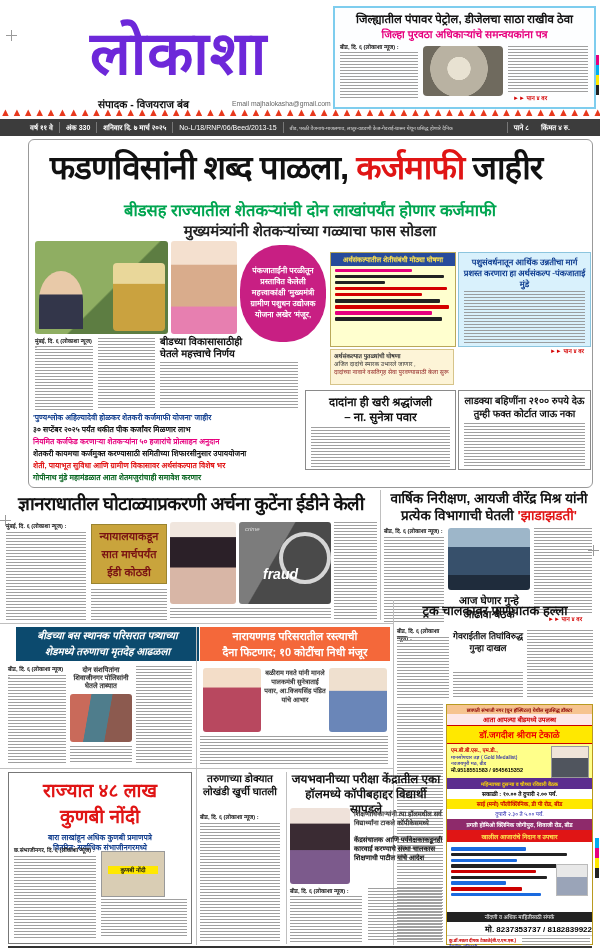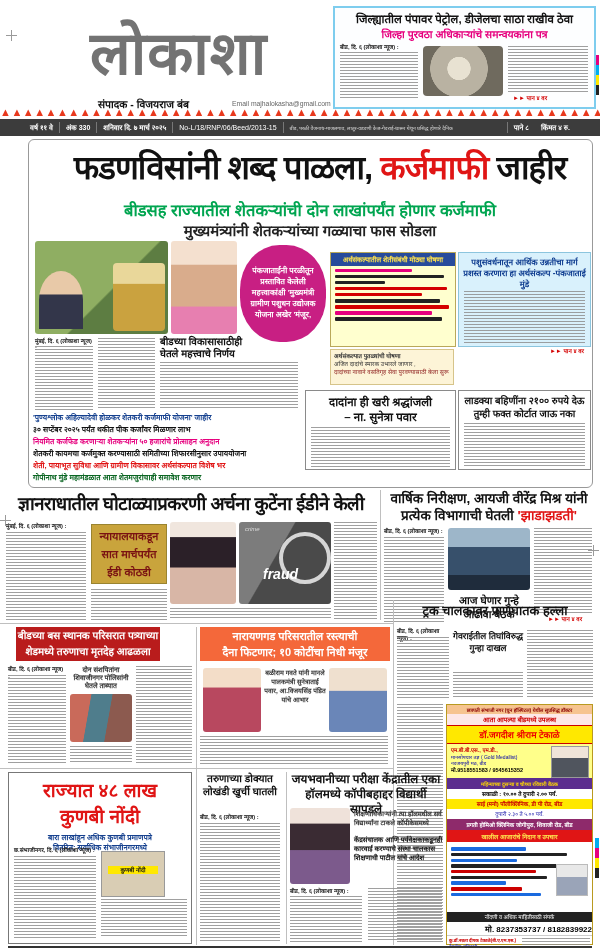--- a/index.html
+++ b/index.html
@@ -37,21 +37,21 @@
       <div style="height:10px;background:#ffe800"></div>
       <div style="height:10px;background:#222"></div>
   </div>
   <div class="abs" style="left:595px;top:838px;width:4px;height:40px;">
     <div style="height:10px;background:#00aeef"></div>
       <div style="height:10px;background:#e6007e"></div>
       <div style="height:10px;background:#ffe800"></div>
       <div style="height:10px;background:#222"></div>
   </div>
 
-  <div class="abs x" style="left:90px;top:14px;width:310px;height:80px;font-size:60px;line-height:80px;color:#737373;letter-spacing:1px;">लोकाशा</div>
+  <div class="abs x" style="left:90px;top:14px;width:310px;height:80px;font-size:60px;line-height:80px;color:#6d28d9;letter-spacing:1px;">लोकाशा</div>
   <div class="abs b" style="left:98px;top:97px;width:140px;font-size:10.5px;color:#111;">संपादक - विजयराज बंब</div>
   <div class="abs" style="left:232px;top:100px;width:115px;font-size:6.8px;color:#666;">Email majhalokasha@gmail.com</div>
   <div class="abs" style="left:348px;top:97px;width:12px;height:12px;border-radius:50%;background:#2bb741;color:#fff;font-size:8px;line-height:12px;text-align:center;">✆</div>
   <div class="abs b" style="left:363px;top:100px;width:70px;font-size:7.5px;color:#333;">9225939491</div>
 
   <div class="abs" style="left:333px;top:6px;width:259px;height:99px;border:2px solid #7ecdee;background:#fdfeff;">
     <div class="x c" style="font-size:11.5px;margin-top:3px;color:#111;">जिल्ह्यातील पंपावर पेट्रोल, डीजेलचा साठा राखीव ठेवा</div>
     <div class="x c" style="font-size:10.5px;margin-top:1px;color:#e6007e;">जिल्हा पुरवठा अधिकाऱ्यांचे समन्वयकांना पत्र</div>
     <div class="abs dateline" style="left:5px;top:36px;width:78px;">बीड, दि. ६ (लोकाशा न्यूज) :</div>
     <div class="abs tl" style="left:5px;top:44px;width:78px;height:48px;"></div>
@@ -72,21 +72,21 @@
     <span style="margin:0 6px;">No-L/18/RNP/06/Beed/2013-15</span>
     <span style="width:1px;height:11px;background:#777;"></span>
     <span style="margin:0 6px;font-size:5px;flex:1;color:#ddd;">बीड, परळी वैजनाथ-माजलगाव, लातूर-वडवणी केज-गेवराई-धारूर येथून प्रसिद्ध होणारे दैनिक</span>
     <span style="width:1px;height:11px;background:#777;"></span>
     <span class="b" style="margin:0 6px;">पाने ८</span>
     <span class="b" style="margin:0 30px 0 6px;">किंमत ४ रु.</span>
   </div>
 
   <div class="abs" style="left:28px;top:139px;width:563px;height:347px;border:1.5px solid #999;border-radius:6px;"></div>
 
-  <div class="abs c" style="left:44px;top:142px;width:552px;height:52px;font-size:33px;line-height:52px;font-weight:800;letter-spacing:-1px;white-space:nowrap;">
+  <div class="abs c" style="left:20px;top:142px;width:552px;height:52px;font-size:33px;line-height:52px;font-weight:800;letter-spacing:-1px;white-space:nowrap;">
     <span>फडणविसांनी शब्द पाळला,</span>
     <span style="color:#e01515;">कर्जमाफी</span>
     <span>जाहीर</span>
   </div>
   <div class="abs c x" style="left:100px;top:220px;width:420px;font-size:15px;color:#222;">मुख्यमंत्र्यांनी शेतकऱ्यांच्या गळ्याचा फास सोडला</div>
   <div class="abs c x" style="left:60px;top:198px;width:500px;font-size:16.5px;color:#00a550;">बीडसह राज्यातील शेतकऱ्यांची दोन लाखांपर्यंत होणार कर्जमाफी</div>
 
   <div class="abs" style="left:35px;top:241px;width:133px;height:93px;border-radius:3px;background:linear-gradient(135deg,#8fae62 0 55%,#5d7d42 56% 100%);">
     <div class="abs" style="left:4px;top:30px;width:44px;height:58px;border-radius:50% 50% 0 0;background:linear-gradient(#e8c9a8 0 40%,#33364a 41% 100%);"></div>
     <div class="abs" style="left:78px;top:22px;width:52px;height:68px;border-radius:4px;background:linear-gradient(#e9d79a 0 30%,#caa23f 31% 100%);"></div>
@@ -104,21 +104,21 @@
       <div class="bl" style="color:#d40000;width:90%;"></div>
       <div class="bl" style="color:#d40000;width:70%;"></div>
       <div class="bl" style="color:#222;width:85%;"></div>
       <div class="bl" style="color:#d40000;width:92%;"></div>
       <div class="bl" style="color:#e6007e;width:78%;"></div>
       <div class="bl" style="color:#222;width:86%;"></div>
     </div>
   </div>
 
   <div class="abs" style="left:458px;top:252px;width:131px;height:93px;background:#d9f1fc;border:1px solid #8cc5de;">
-    <div class="c x" style="font-size:8.3px;color:#0d3b8f;margin:3px 3px 2px;">पशुसंवर्धनातून आर्थिक उन्नतीचा मार्ग प्रशस्त करणारा हा अर्थसंकल्प -पंकजाताई मुंडे</div>
+    <div class="c x" style="font-size:8.3px;color:#0d3b8f;margin:3px 3px 2px;font-family:Liberation Serif, serif;">पशुसंवर्धनातून आर्थिक उन्नतीचा मार्ग प्रशस्त करणारा हा अर्थसंकल्प -पंकजाताई मुंडे</div>
     <div class="tl" style="margin:2px 5px;height:54px;"></div>
     <div class="cont" style="text-align:right;margin-right:6px;">►► पान ४ वर</div>
   </div>
 
   <div class="abs dateline" style="left:35px;top:338px;width:58px;">मुंबई, दि. ६ (लोकाशा न्यूज) :</div>
   <div class="abs tl" style="left:35px;top:346px;width:58px;height:64px;"></div>
   <div class="abs tl" style="left:98px;top:338px;width:57px;height:72px;"></div>
 
   <div class="abs x" style="left:160px;top:336px;width:138px;font-size:10px;line-height:12px;">
     <div>बीडच्या विकासासाठीही</div>
@@ -184,21 +184,21 @@
   </div>
   <div class="abs dateline" style="left:384px;top:528px;width:60px;">बीड, दि. ६ (लोकाशा न्यूज) :</div>
   <div class="abs tl" style="left:384px;top:537px;width:60px;height:85px;"></div>
   <div class="abs" style="left:448px;top:528px;width:82px;height:62px;border-radius:3px;background:linear-gradient(#9db6c9 0 30%,#37506b 31% 75%,#1f2c3c 76% 100%);"></div>
   <div class="abs c x" style="left:448px;top:593px;width:82px;font-size:10.5px;line-height:14px;">आज घेणार गुन्हे आढावा बैठक</div>
   <div class="abs tl" style="left:534px;top:528px;width:58px;height:85px;"></div>
   <div class="abs cont" style="left:548px;top:615px;">►► पान ४ वर</div>
 
   <div class="abs hd" style="left:0;top:623px;width:393px;"></div>
 
-  <div class="abs c x" style="left:16px;top:627px;width:144px;height:34px;background:#b91c1c;color:#fff;font-size:10.3px;line-height:16px;padding-top:1px;box-sizing:border-box;">
+  <div class="abs c x" style="left:16px;top:627px;width:183px;height:34px;background:#0c4a6e;color:#fff;font-size:10.3px;line-height:16px;padding-top:1px;box-sizing:border-box;font-style:italic;">
     <div>बीडच्या बस स्थानक परिसरात पत्र्याच्या</div>
     <div>शेडमध्ये तरुणाचा मृतदेह आढळला</div>
   </div>
   <div class="abs dateline" style="left:8px;top:666px;width:58px;">बीड, दि. ६ (लोकाशा न्यूज) :</div>
   <div class="abs tl" style="left:8px;top:675px;width:58px;height:90px;"></div>
   <div class="abs c b" style="left:70px;top:666px;width:62px;font-size:6.8px;line-height:8px;color:#333;">दोन संशयितांना शिवाजीनगर पोलिसांनी घेतले ताब्यात</div>
   <div class="abs" style="left:70px;top:694px;width:62px;height:48px;border-radius:3px;background:linear-gradient(100deg,#c96a5a 0 30%,#4f7d8c 31% 60%,#8c5a4f 61% 100%);"></div>
   <div class="abs tl" style="left:70px;top:746px;width:62px;height:18px;"></div>
   <div class="abs tl" style="left:136px;top:666px;width:56px;height:98px;"></div>
 

